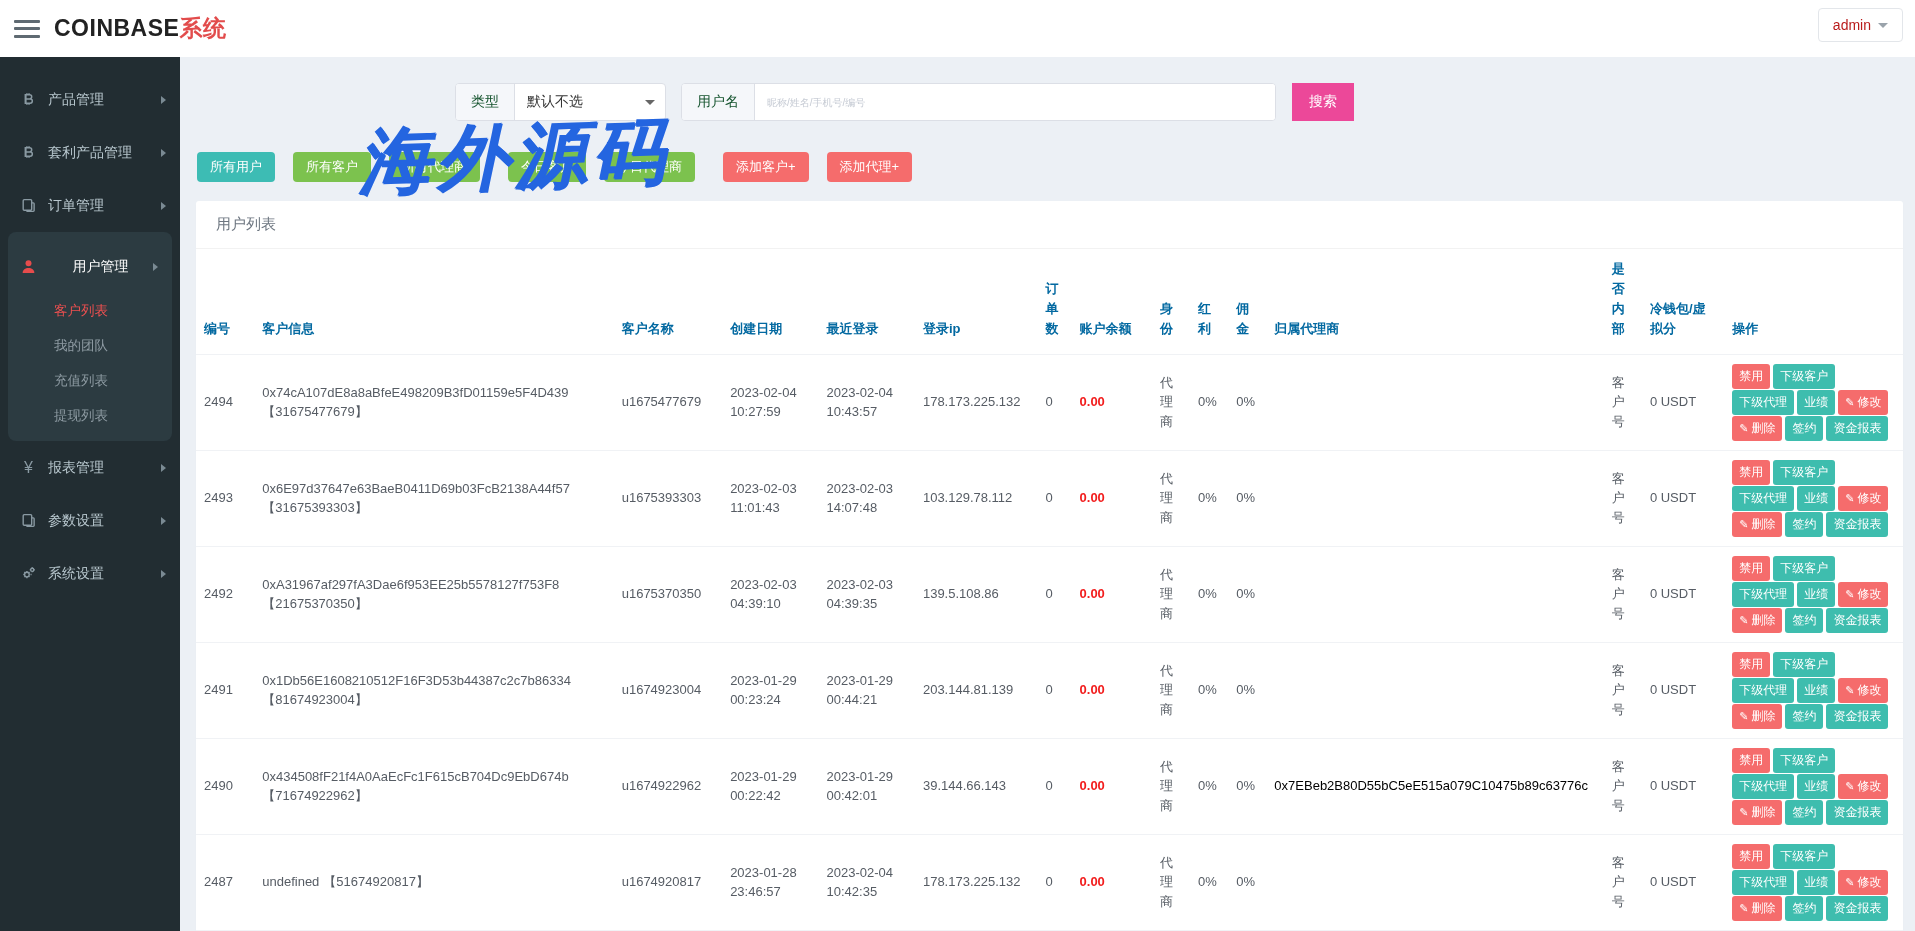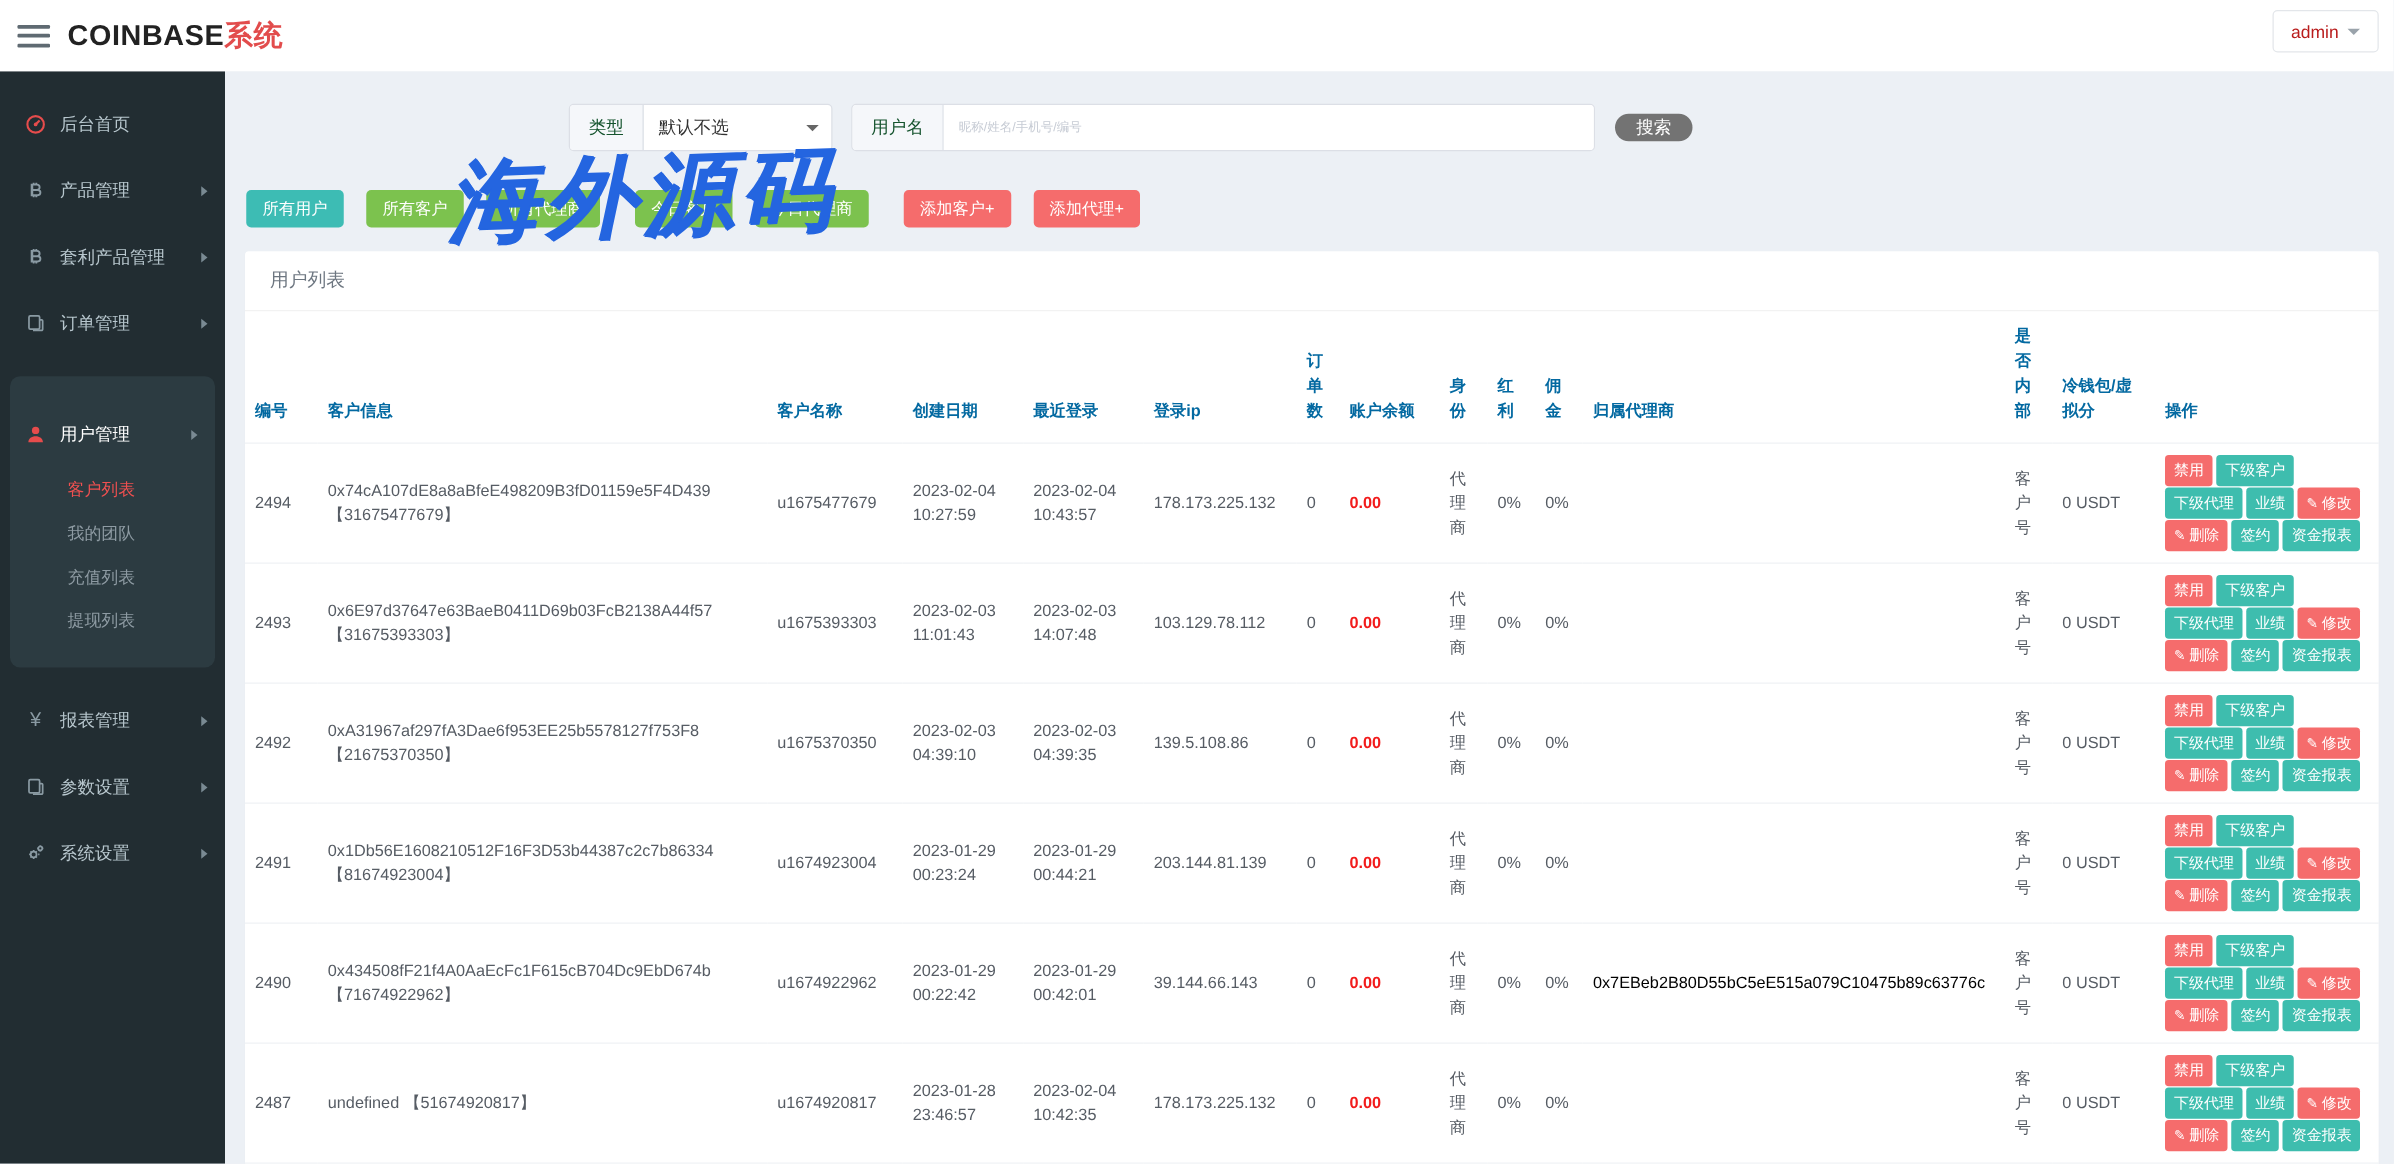--- a/index.html
+++ b/index.html
@@ -20,41 +20,41 @@
   .wrap { display:flex; height:874px; }
 
   
   .sidebar { width:180px; background:#222d32; flex:none; padding-top:16px; position:relative; z-index:4; }
   .side-item { height:53px; display:flex; align-items:center; padding:0 14px 0 20px; cursor:pointer; color:#b8c7ce; font-size:14px; }
   .side-item .ic { width:17px; height:17px; margin-right:11px; flex:none; color:#8a9aa3; }
   .side-item .ic.red { color:#e64c4c; }
   .side-item .lbl { flex:1; }
   .side-item.parent-active { color:#fff; }
   .arrow-r { width:0; height:0; border-top:4px solid transparent; border-bottom:4px solid transparent; border-left:5px solid #7a8a93; }
-  .active-group { background:#2c3b41; border-radius:8px; margin:16px 8px; padding:20px 0; }
+  .active-group { background:#2c3b41; border-radius:8px; margin:0 8px; padding:8px 0;text-align:center; }
   .active-group .side-item { padding-left:12px; }
   .sub-item { height:35px; display:flex; align-items:center; padding-left:46px; font-size:13.5px; color:#8e9ba3; cursor:pointer; }
   .sub-item.active { color:#f05050; }
   .yen-glyph { font-size:16px; line-height:17px; text-align:center; width:17px; }
 
   
   .content { flex:1; position:relative; padding:26px 12px 0 16px; }
   .watermark { position:absolute; left:178px; top:52px; z-index:9; pointer-events:none;
     font-family:"DejaVu Serif","Liberation Serif",serif; font-style:italic; font-weight:bold;
     font-size:72px; color:#2465e0; letter-spacing:6px; transform:rotate(-2deg); text-shadow:1px 1px 0 #2465e0; }
 
   .filter-row { display:flex; align-items:center; margin-left:259px; height:38px; }
   .igroup { display:flex; height:38px; border:1px solid #dcdfe6; border-radius:4px; background:#fff; overflow:hidden; }
   .iaddon { background:#f5f7fa; color:#14532d; font-size:14px; display:flex; align-items:center; padding:0 15px; border-right:1px solid #dcdfe6; }
   .iselect { display:flex; align-items:center; width:150px; padding:0 12px; font-size:14px; color:#333; cursor:pointer; position:relative; }
   .iselect .caret-down { position:absolute; right:10px; border-top-color:#666; }
   .iinput { width:520px; border:none; outline:none; padding:0 12px; font-size:10px; color:#333; }
   .iinput::placeholder { color:#c6cbd4; }
-  .btn-search { margin-left:16px; height:22px; padding:0 17px; background:#737373; color:#fff; font-size:14px;
-    border:none; border-radius:12px; cursor:pointer; }
+  .btn-search { margin-left:16px; height:38px; padding:0 17px; background:#ec4899; color:#fff; font-size:14px;
+    border:none; border-radius:0; cursor:pointer; }
 
   .quick-row { display:flex; margin-top:31px; margin-left:1px; }
   .qbtn { height:30px; padding:0 13px; border:none; border-radius:4px; color:#fff; font-size:13px; cursor:pointer; margin-right:18px; }
   .qbtn.teal { background:#3dbcb4;text-align:center; }
   .qbtn.green { background:#7cc24e; }
   .qbtn.red { background:#f56c6c; }
   .qbtn.gap { margin-right:28px; }
 
   
   .panel { background:#fff; border-radius:3px; margin-top:19px; box-shadow:0 1px 1px rgba(0,0,0,0.04); }
@@ -91,30 +91,20 @@
   </div>
   <div class="user-menu">
     <span>admin</span>
     <span class="caret-down"></span>
   </div>
 </div>
 
 <div class="wrap">
 
   <div class="sidebar">
-    <div class="side-item">
-      <span class="ic red">
-        <svg viewBox="0 0 16 16" width="17" height="17">
-            <circle cx="8" cy="8" r="6.2" fill="none" stroke="currentColor" stroke-width="1.6"></circle>
-            <path d="M8 8 L11 5" stroke="currentColor" stroke-width="1.6"></path>
-            <circle cx="8" cy="8" r="1.4" fill="currentColor"></circle>
-          </svg>
-      </span>
-      <span class="lbl">后台首页</span>
-    </div>
     <div class="side-item">
       <span class="ic">
         <svg viewBox="0 0 16 16" width="17" height="17" fill="none" stroke="currentColor" stroke-width="1.4">
             <path d="M5 3.5h4a2 2 0 0 1 0 4H5zM5 7.5h4.6a2 2 0 0 1 0 4H5z"></path>
             <path d="M5.5 3.5v8M6.5 2v1.5M8.5 2v1.5M6.5 11.5V13M8.5 11.5V13"></path>
           </svg>
       </span>
       <span class="lbl">产品管理</span>
       <span class="arrow-r"></span>
     </div>

